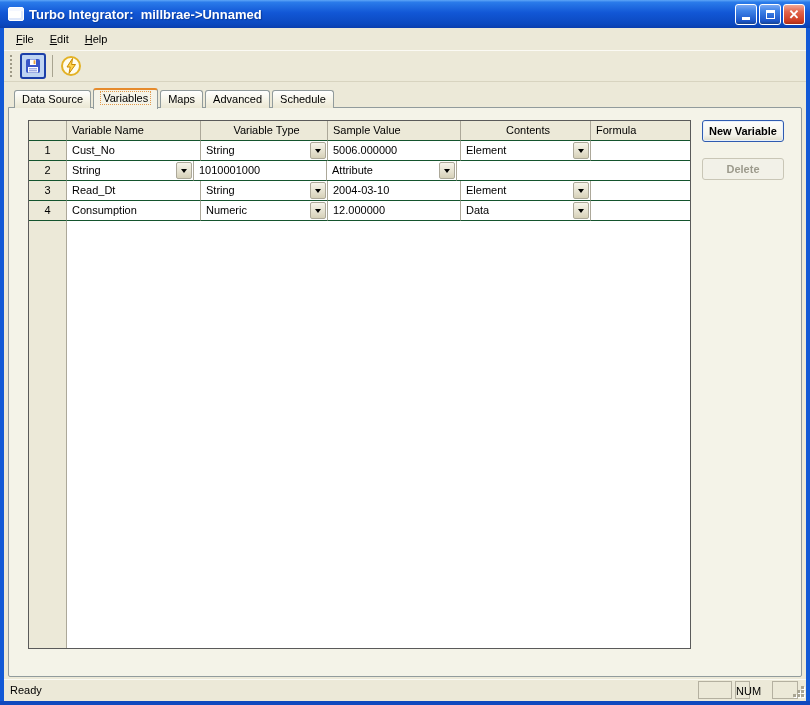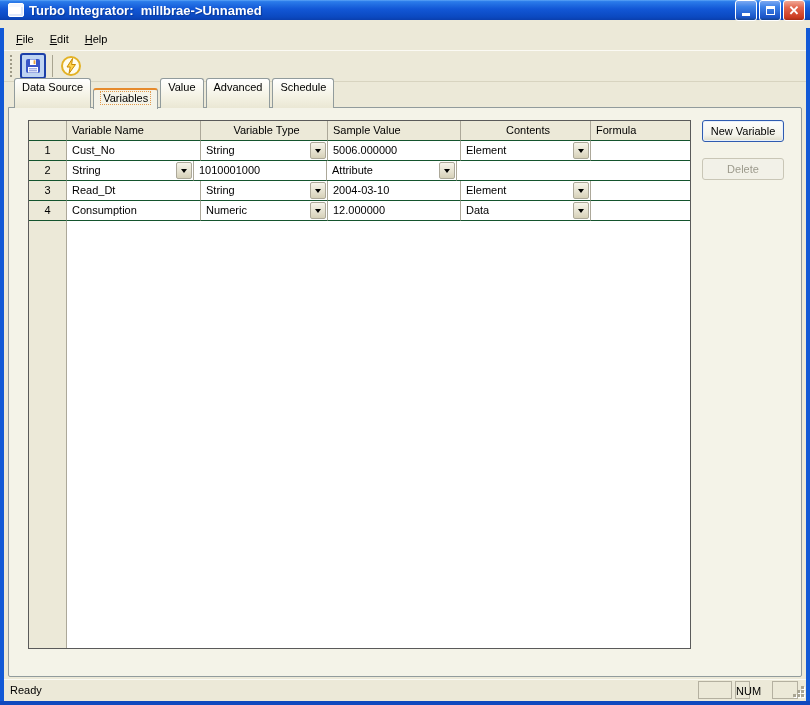--- a/index.html
+++ b/index.html
@@ -3,21 +3,21 @@
 <meta charset="utf-8">
 <style>
   * { box-sizing: border-box; margin: 0; padding: 0; }
   html,body { width:810px; height:705px; }
   body { font-family: "Liberation Sans", sans-serif; font-size: 11px; color:#000; }
 
   .window { position:relative; width:810px; height:705px; background:#ECE9D8; overflow:hidden; }
 
   
   .titlebar {
-    position:absolute; left:0; top:0; width:810px; height:20px;
+    position:absolute; left:0; top:0; width:810px; height:28px;
     background: linear-gradient(180deg,#5EA6F7 0%, #2A7BEA 8%, #1257D6 45%, #0B49C0 85%, #0A3FAE 100%);
     display:flex; align-items:center; padding:0 5px;
   }
   .app-icon { width:16px; height:14px; margin:0 5px 0 3px;
     background:#fff; border:1px solid #fff; border-radius:2px;
     box-shadow: inset 0 3px 0 #f4f7ff, inset -2px -2px 0 #dfe8fa; }
   .title-text { color:#fff; font-weight:bold; font-size:13px; white-space:pre;
     text-shadow: 1px 1px 1px #0a3a9a; flex:1 1 auto; }
   .win-btns { display:flex; gap:2px; }
   .win-btn { width:22px; height:21px; border-radius:3px; border:1px solid #fff;
@@ -45,21 +45,21 @@
     background:#ECE9D8; border-bottom:1px solid #D8D4C0; box-shadow: inset 0 1px 0 #fbfaf4;
     display:flex; align-items:center; padding-left:4px; }
   .tb-grip { width:5px; height:22px; border-left:2px dotted #9e9a87; margin:0 5px 0 2px; }
   .tb-save { width:26px; height:26px; border:2px solid #1C3FA8; border-radius:3px;
     background:#BFD4F2; display:flex; align-items:center; justify-content:center; }
   .tb-sep { width:1px; height:22px; background:#A8A490; margin:0 6px; }
   .tb-run { width:24px; height:24px; display:flex; align-items:center; justify-content:center; }
 
   
   .tabstrip { position:absolute; left:14px; top:87px; height:21px; display:flex; align-items:flex-end; z-index:3; }
-  .tab { height:30px; margin-right:2px; padding:2px 7px 0 7px;
+  .tab { height:18px; margin-right:2px; padding:2px 7px 0 7px;
     border:1px solid #919B9C; border-bottom:none; border-radius:3px 3px 0 0;
     background: linear-gradient(180deg,#FFFFFF 0%, #F4F2E4 60%, #EAE7D4 100%);
     cursor:default; white-space:nowrap; }
   .tab.active { height:21px; padding-top:2px; position:relative;
     background:#F4F3E8; border-top:2px solid #E68B2C; z-index:4; margin-bottom:-1px; }
   .tab.active .tab-label { outline:1px dotted #E39B4B; padding:0 2px; }
 
   
   .tabpanel { position:absolute; left:8px; top:107px; width:794px; height:570px;
     background:#F4F3E8; border:1px solid #919B9C; border-radius:0 2px 2px 2px; z-index:2; }
@@ -84,21 +84,21 @@
     background: linear-gradient(180deg,#F6F4EA 0%, #E4E0CE 60%, #D6D1B8 100%);
     display:flex; align-items:center; justify-content:center; cursor:default; }
   .dd-arrow { width:0; height:0; border-left:3px solid transparent; border-right:3px solid transparent;
     border-top:4px solid #000; }
   .g-fill { display:flex; flex:1 1 auto; }
   .g-fill .fill-num { flex:0 0 38px; background:#ECE9D8; border-right:1px solid #ACA899; }
   .g-fill .fill-rest { flex:1 1 auto; background:#fff; }
 
   
   .btn { position:absolute; width:82px; height:22px; border-radius:3px;
-    font-family:"Liberation Sans",sans-serif; font-size:11px; text-align:center; cursor:default; z-index:6; }
+    font-family:"Liberation Sans",sans-serif; font-size:11px; text-align:center; cursor:default; z-index:6;font-weight:bold; }
   .btn-new { left:702px; top:120px; border:1px solid #2F5BB0;
     background: linear-gradient(180deg,#FEFEFC 0%, #F4F3EA 70%, #DFDCCB 100%);
     box-shadow: inset 0 0 0 1px #E7F0FB; }
   .btn-del { left:702px; top:158px; border:1px solid #C9C6B6; color:#9C9A8C; background:#F2F1E8; }
 
   
   .statusbar { position:absolute; left:4px; top:679px; width:802px; height:22px;
     background:#ECE9D8; box-shadow: inset 0 1px 0 #fbfaf4; }
   .sb-ready { position:absolute; left:6px; top:5px; }
   .sb-pane { position:absolute; top:2px; height:18px; border:1px solid #B4B0A0; padding-top:3px; text-align:center; }
@@ -158,21 +158,21 @@
       <svg width="22" height="22" viewBox="0 0 22 22">
         <circle cx="11" cy="11" r="9" fill="#FFFDEE" stroke="#E3B226" stroke-width="2"></circle>
         <polygon points="12.5,3.5 7,12 10.2,12 9,18.5 15.5,9.5 11.6,9.5" fill="#FFD34D" stroke="#C98A00" stroke-width="1"></polygon>
       </svg>
     </div>
   </div>
 
   <div class="tabstrip">
     <div class="tab"><span class="tab-label">Data Source</span></div>
     <div class="tab active"><span class="tab-label">Variables</span></div>
-    <div class="tab"><span class="tab-label">Value</span></div>
+    <div class="tab"><span class="tab-label">Maps</span></div>
     <div class="tab"><span class="tab-label">Advanced</span></div>
     <div class="tab"><span class="tab-label">Schedule</span></div>
   </div>
 
   <div class="tabpanel"></div>
 
   <div class="grid">
 
     <div class="g-row g-head">
       <div class="g-cell c-num"></div>

